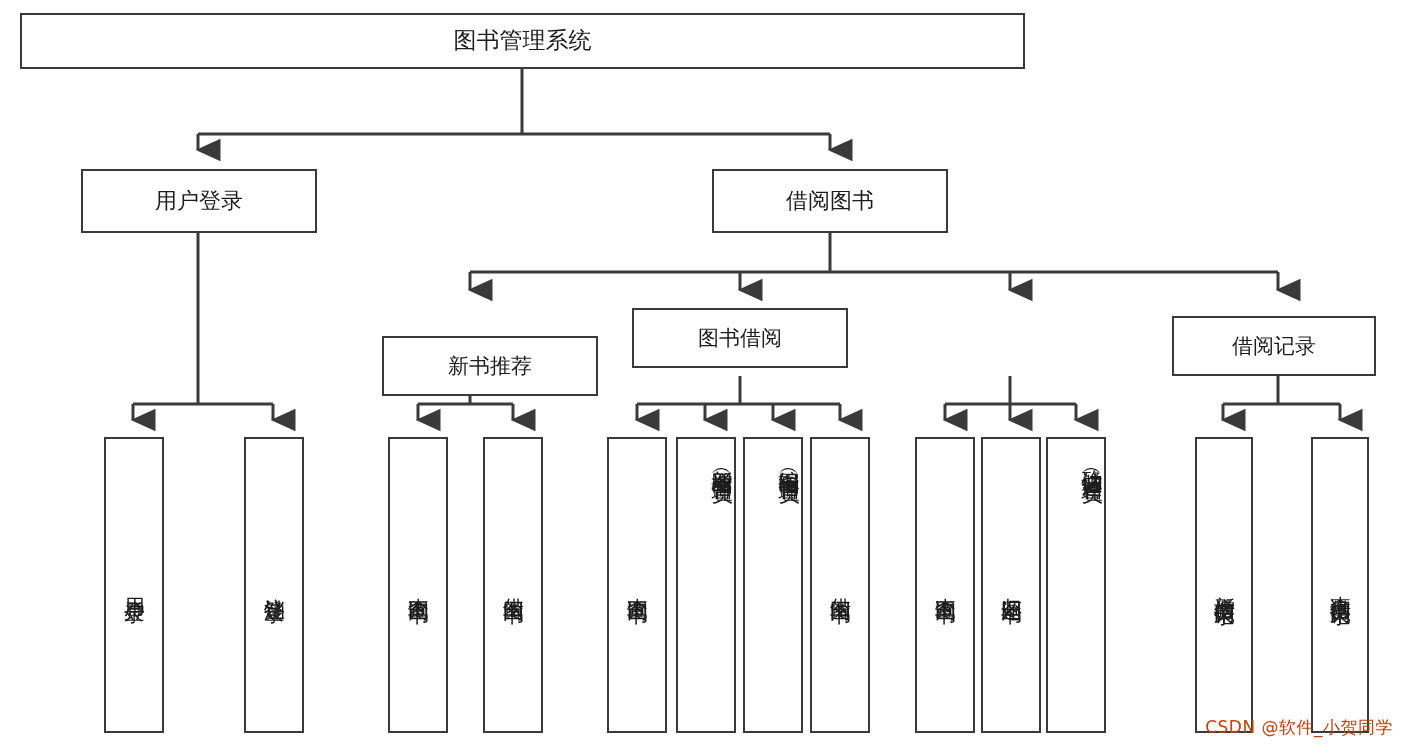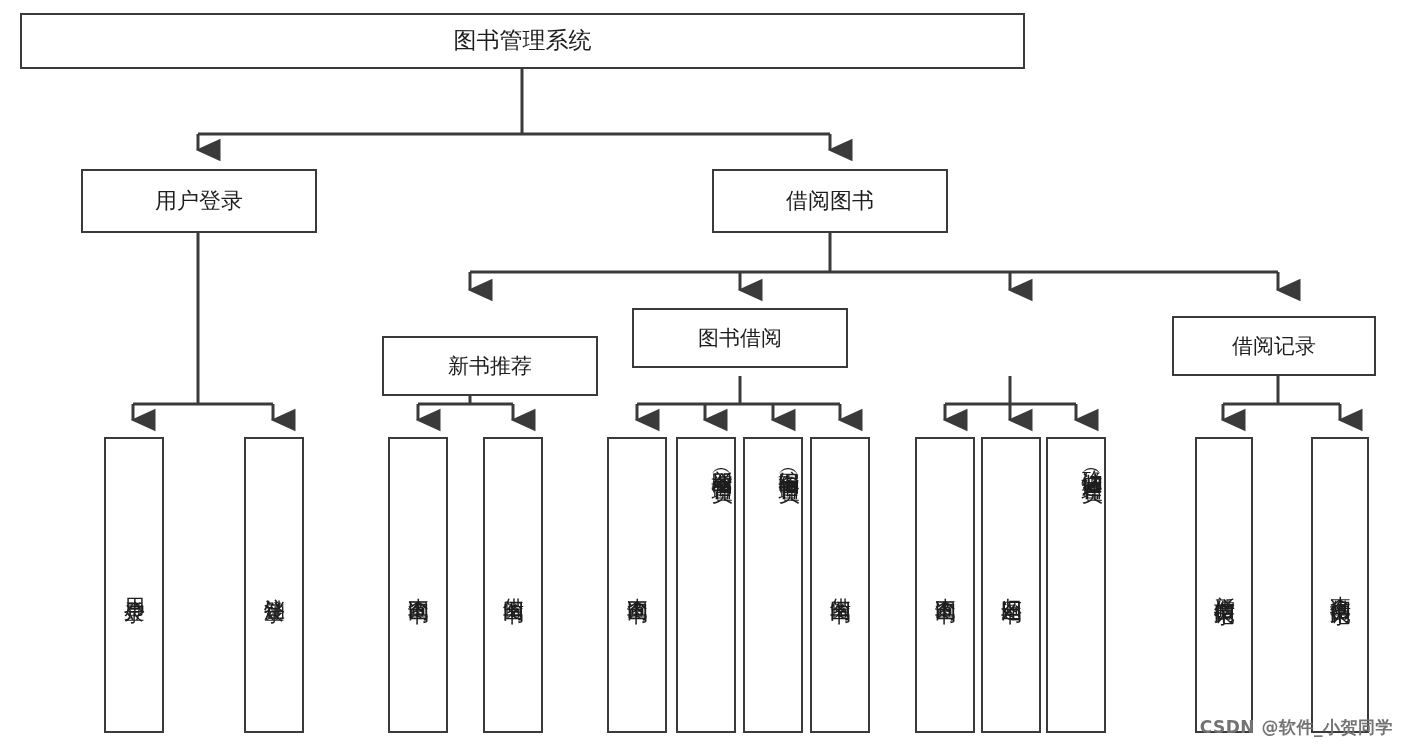--- a/index.html
+++ b/index.html
@@ -58,24 +58,23 @@
   }
   .node .lbl{
     display:block;
   }
   
   #watermark{
     position:absolute;
     right:12px;
     bottom:8px;
     font-size:17px;
-    color:#737373;
+    color:#c2410c;
     letter-spacing:.5px;
     white-space:nowrap;
-    font-weight:bold;
   }
 </style>
 </head>
 <body>
 
 <div id="stage">
 
   <svg id="wires" viewBox="0 0 1405 747" preserveAspectRatio="none">
     <defs>
       <marker id="arrow" viewBox="0 0 12 12" refX="6" refY="10" markerWidth="9" markerHeight="9" orient="auto-start-reverse">

